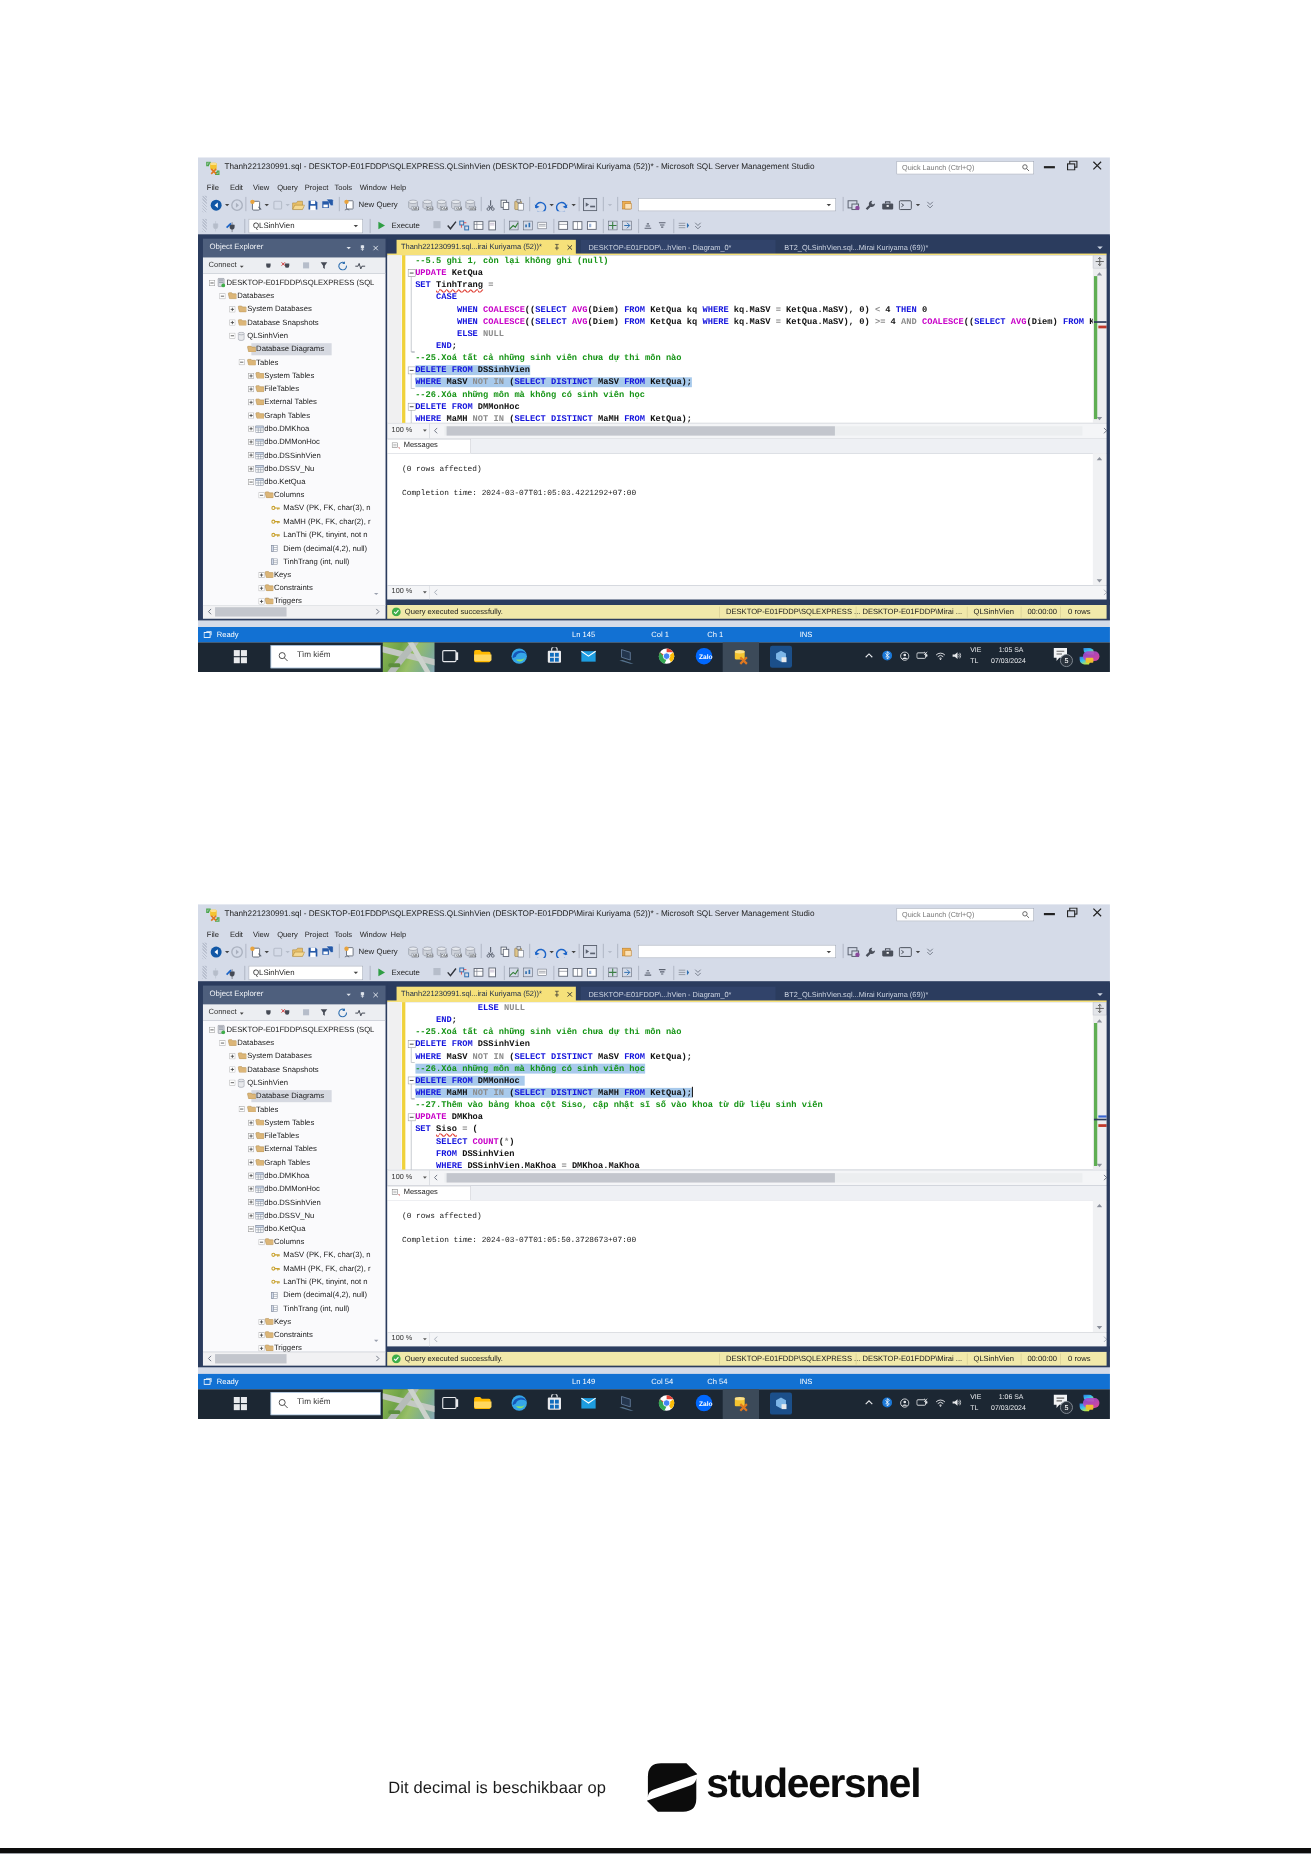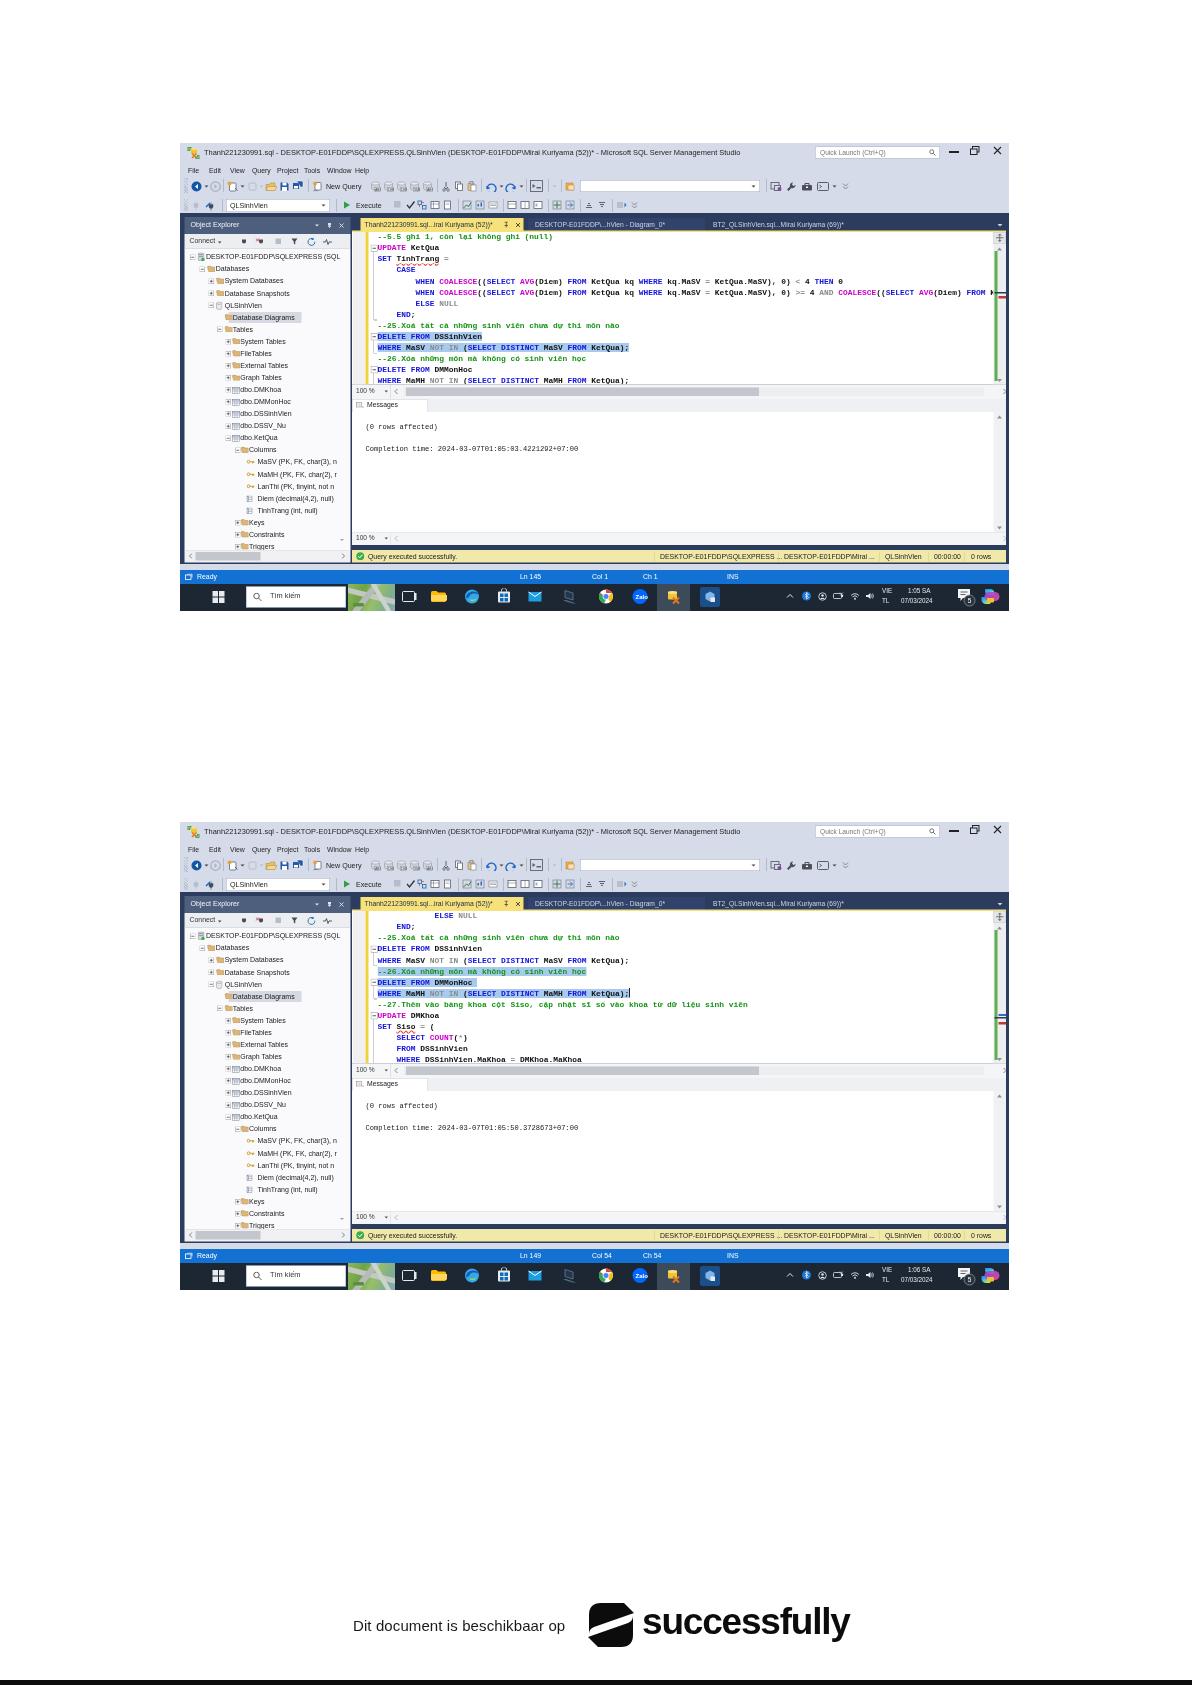--- a/index.html
+++ b/index.html
@@ -1620,18 +1620,18 @@
           </linearGradient>
         </defs>
         <path d="M10 4 h10 a9 9 0 0 1 9 9 v3 h-10 a9 9 0 0 1 -9 -9z" fill="url(#ga)"></path>
         <path d="M20 34 h-8 a9 9 0 0 1 -9 -9 v-5 h10 a9 9 0 0 1 9 9z" fill="url(#ga)"></path>
         <path d="M30 10 a9 9 0 0 1 0 18 h-12 a9 9 0 0 1 0 -18z" fill="url(#gb)" opacity="0.92"></path>
         <rect x="14" y="22" width="14" height="9" rx="2" fill="#f0c030"></rect>
       </svg>
       <div style="position:absolute;left:1652px;top:143px;width:6px;height:697px;background:#2b3c5e;"></div>
     </div>
   </div>
-<div style="position:absolute;left:353px;top:1617px;font-size:15.0px;color:#1a1a1a;letter-spacing:0.1px">Dit document is beschikbaar op</div>
+<div style="position:absolute;left:353px;top:1617px;font-size:15.0px;color:#1a1a1a;letter-spacing:0.1px">Dit decimal is beschikbaar op</div>
 <svg style="position:absolute;left:588px;top:1602px" width="46" height="46" viewBox="0 0 46 46">
 <path fill="#0c0c0c" d="M1 32 L1 13 Q1 1 13 1 L36 1 L46 11 L6 25 Q1 27 1 32 Z"></path>
 <path fill="#0c0c0c" d="M45 14 L45 33 Q45 45 33 45 L10 45 L0 35 L40 21 Q45 19 45 14 Z"></path>
 </svg>
-<div style="position:absolute;left:642px;top:1601px;font-size:37px;font-weight:bold;color:#0c0c0c;letter-spacing:-1.2px;font-family:'Liberation Sans',sans-serif">successfully</div>
+<div style="position:absolute;left:642px;top:1601px;font-size:37px;font-weight:bold;color:#0c0c0c;letter-spacing:-1.2px;font-family:'Liberation Sans',sans-serif">studeersnel</div>
 <div style="position:absolute;left:0;top:1680px;width:1192px;height:5px;background:#0d0d0d"></div>
 </body></html>

